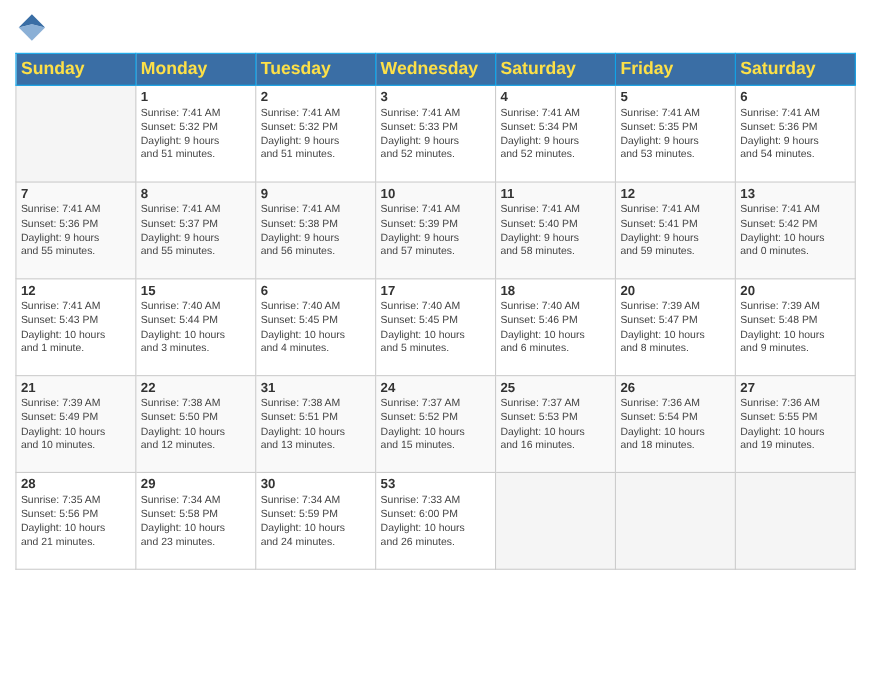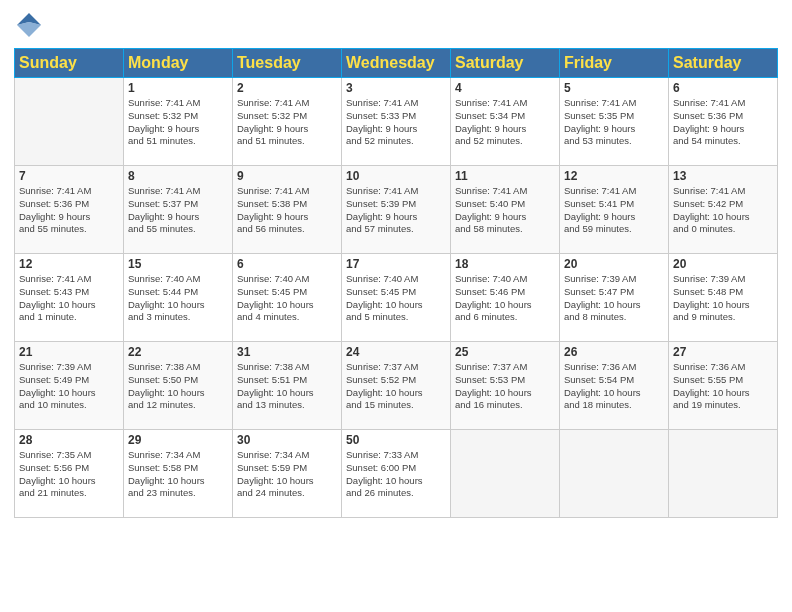--- a/index.html
+++ b/index.html
@@ -260,21 +260,21 @@
           </td>
           <td>
             <span class="day-number">29</span>
             <div class="day-info">Sunrise: 7:34 AM<br>Sunset: 5:58 PM<br>Daylight: 10 hours<br>and 23 minutes.</div>
           </td>
           <td>
             <span class="day-number">30</span>
             <div class="day-info">Sunrise: 7:34 AM<br>Sunset: 5:59 PM<br>Daylight: 10 hours<br>and 24 minutes.</div>
           </td>
           <td>
-            <span class="day-number">50</span>
+            <span class="day-number">53</span>
             <div class="day-info">Sunrise: 7:33 AM<br>Sunset: 6:00 PM<br>Daylight: 10 hours<br>and 26 minutes.</div>
           </td>
           <td class="empty"></td>
           <td class="empty"></td>
           <td class="empty"></td>
         </tr>
       </tbody>
   </table>
 </div>
 

